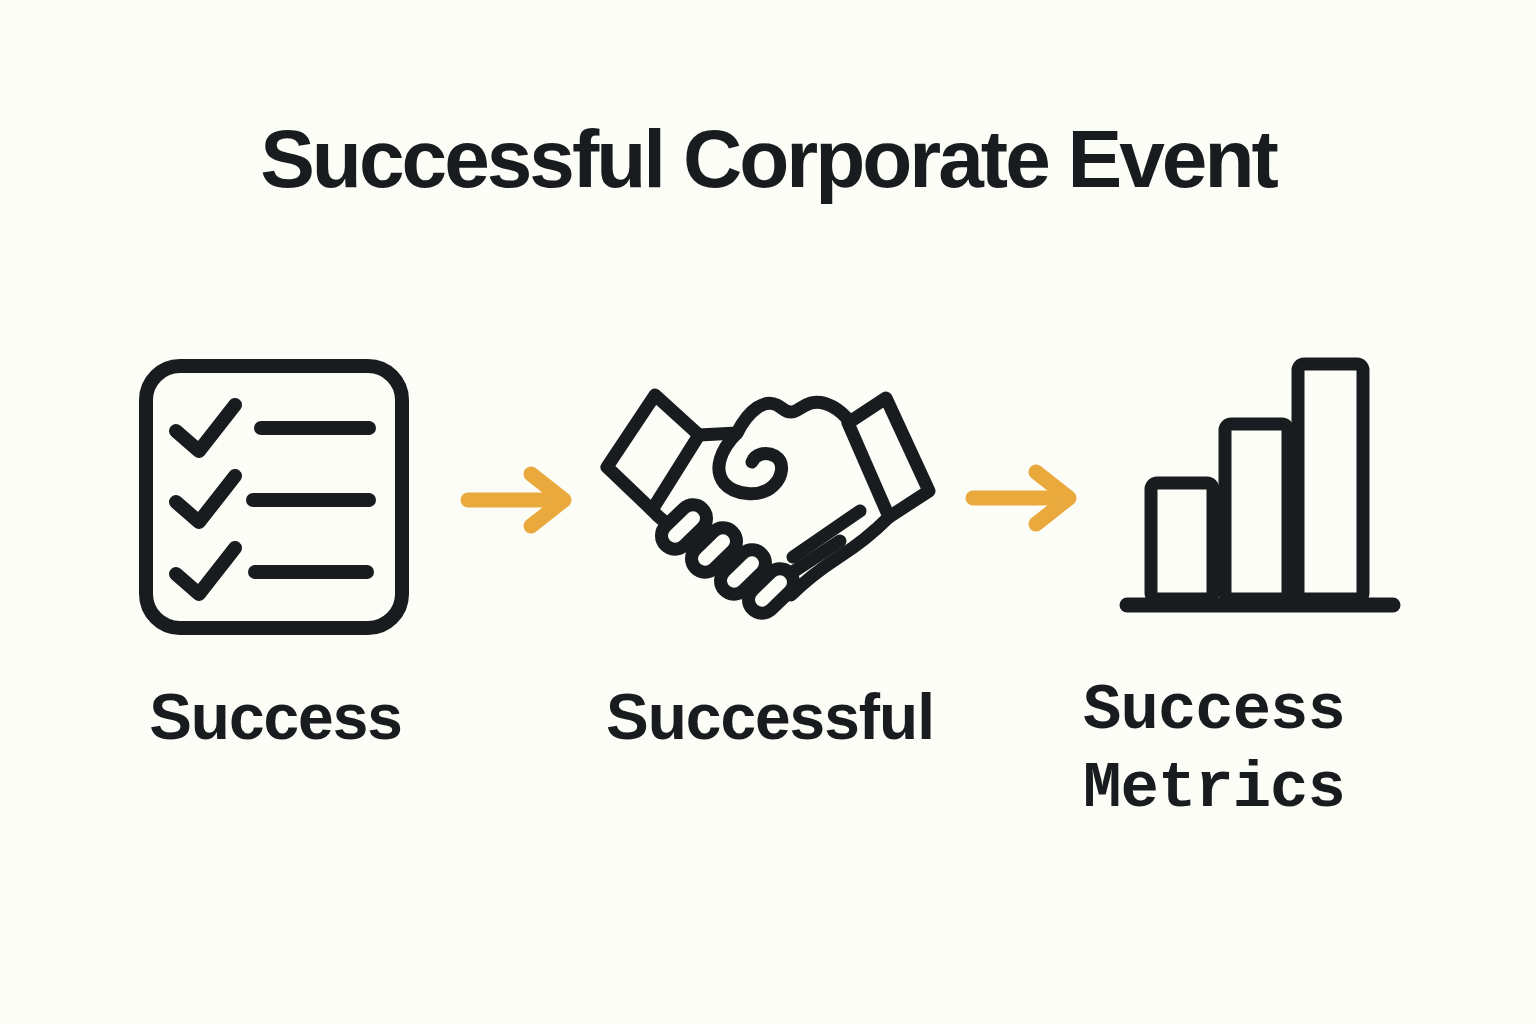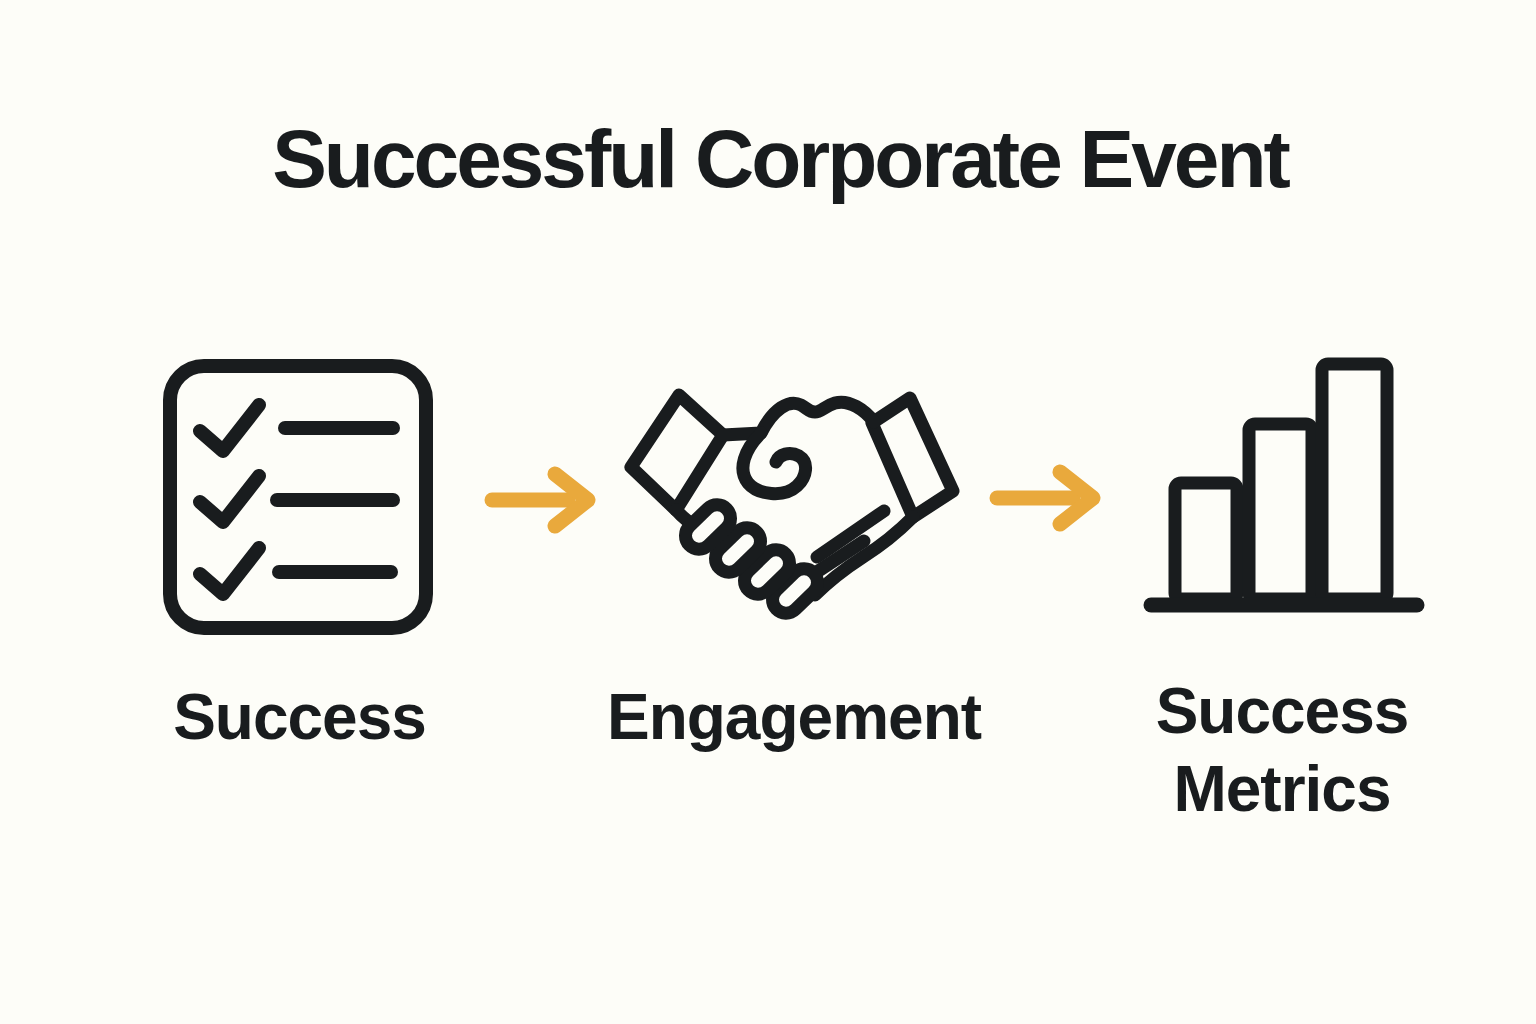--- a/index.html
+++ b/index.html
@@ -11,21 +11,20 @@
     height: 1024px;
     background: var(--bg, #FDFDF8);
     font-family: "Liberation Sans", "DejaVu Sans", sans-serif;
     color: var(--ink, #191C1E);
     overflow: hidden;
     position: relative;
   }
   .canvas {
     position: absolute;
     inset: 0;
-    margin-left: 24px;
   }
   .title {
     position: absolute;
     left: 0;
     right: 0;
     top: 112px;
     margin: 0;
     text-align: center;
     font-size: 82px;
     font-weight: 700;
@@ -49,21 +48,21 @@
     position: absolute;
     text-align: center;
     font-size: 64px;
     font-weight: 700;
     letter-spacing: -1px;
     line-height: 1.22;
     color: var(--ink, #191C1E);
   }
   .label-planning   { left: 103px;  top: 678px; width: 345px; }
   .label-engagement { left: 560px;  top: 678px; width: 420px; }
-  .label-success    { left: 1088px; top: 672px; width: 340px; }
+  .label-success    { left: 1044px; top: 672px; width: 340px; font-family: Liberation Mono, monospace; }
   .stroke-ink {
     stroke: var(--ink, #191C1E);
     fill: none;
     stroke-linecap: round;
     stroke-linejoin: round;
   }
   .fill-bg { fill: var(--bg, #FDFDF8); }
   .stroke-arrow {
     stroke: var(--arrow, #E9A93C);
     fill: none;
@@ -133,17 +132,17 @@
     <svg width="280" height="252" viewBox="0 0 280 252">
       <rect class="stroke-ink" stroke-width="13" x="31" y="123" width="62" height="116" rx="6"></rect>
       <rect class="stroke-ink" stroke-width="13" x="105" y="64" width="63" height="175" rx="6"></rect>
       <rect class="stroke-ink" stroke-width="13" x="178" y="4" width="65" height="235" rx="6"></rect>
       <path class="stroke-ink" stroke-width="15" d="M7 245 L273 245"></path>
     </svg>
   </div>
 
   <div class="stage-label label-planning">Success</div>
 
-  <div class="stage-label label-engagement">Engagement</div>
+  <div class="stage-label label-engagement">Successful</div>
 
   <div class="stage-label label-success">Success Metrics</div>
 
 </div>
 
 </body></html>

